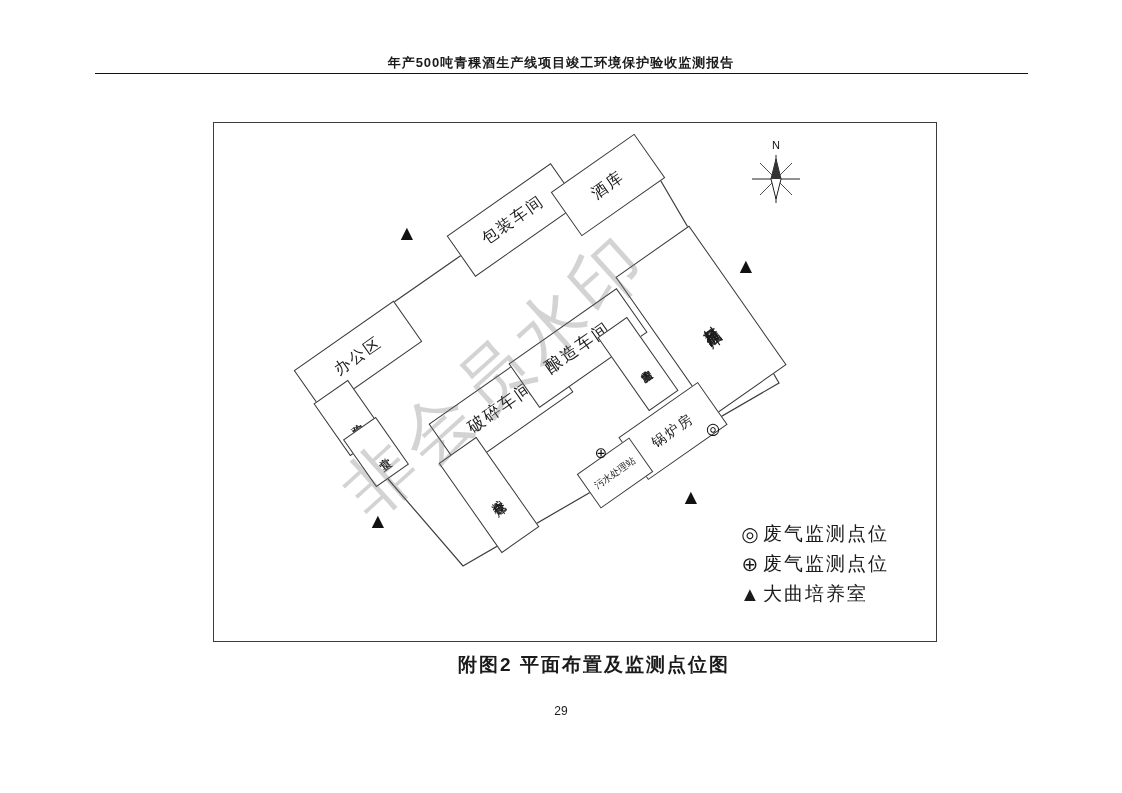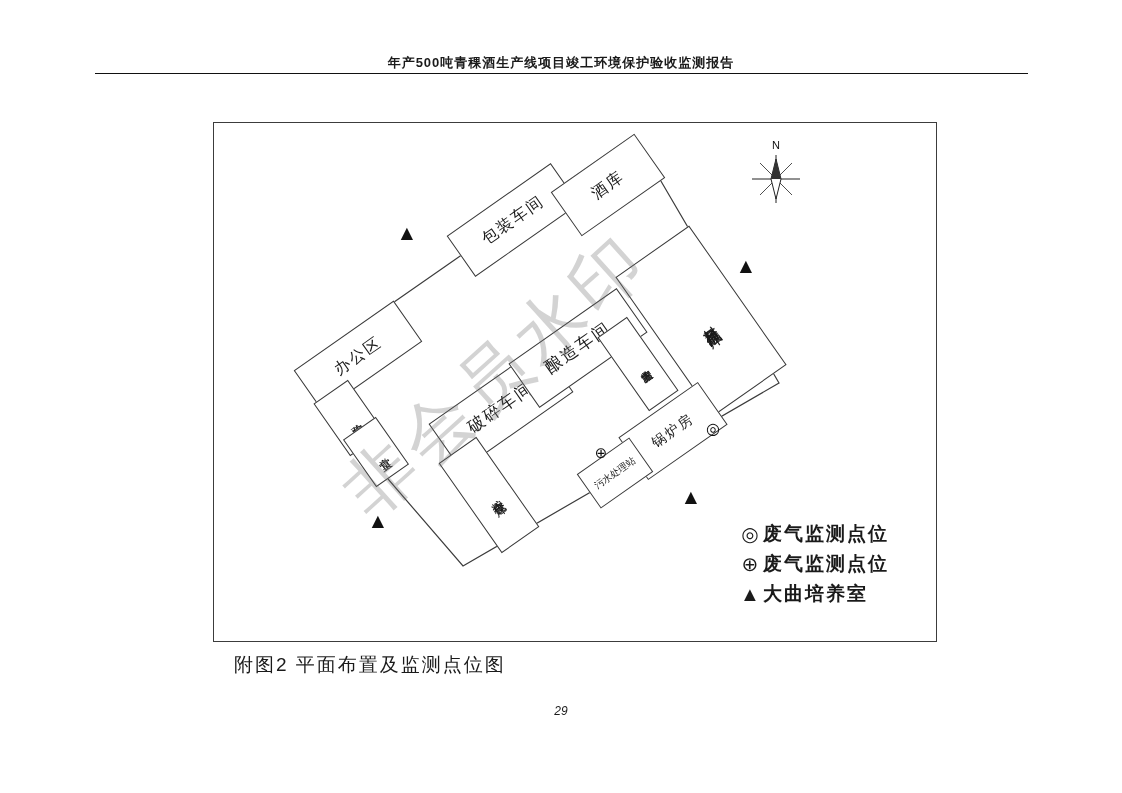--- a/index.html
+++ b/index.html
@@ -58,40 +58,40 @@
   .m-noise{font-size:21px;}
   #n1{left:193px;top:109px;}
   #n2{left:532px;top:142px;}
   #n3{left:164px;top:397px;}
   #n4{left:477px;top:373px;}
 
   
   .legend{position:absolute;left:523px;top:396px;z-index:6;}
   .legend-row{display:flex;align-items:center;height:30px;}
   .legend-sym{width:26px;font-size:20px;text-align:center;line-height:1;}
-  .legend-label{font-size:19px;letter-spacing:2px;font-weight:bold;}
+  .legend-label{font-size:19px;letter-spacing:2px;}
 
   
   .compass{position:absolute;left:532px;top:14px;z-index:2;}
 
   
   .watermark{
     position:absolute;left:282px;top:253px;z-index:5;
     transform:translate(-50%,-50%) rotate(-42deg);
     font-size:70px;letter-spacing:6px;white-space:nowrap;
     color:rgba(110,110,110,0.30);pointer-events:none;
   }
 
   
   .caption{
-    position:absolute;left:234px;top:652px;width:720px;
-    font-size:19px;font-weight:400;letter-spacing:2px;
+    position:absolute;left:234px;top:652px;width:720px;text-align:center;
+    font-size:19px;font-weight:700;letter-spacing:2px;
   }
   .page-number{
-    position:absolute;left:0;top:704px;width:1122px;text-align:center;font-size:12px;font-style:italic;
+    position:absolute;left:0;top:704px;width:1122px;text-align:center;font-size:12px;
   }
 </style>
 </head>
 <body>
 
 <div class="page">
 
   <div class="header-title">年产500吨青稞酒生产线项目竣工环境保护验收监测报告</div>
   <div class="header-rule"></div>
 

